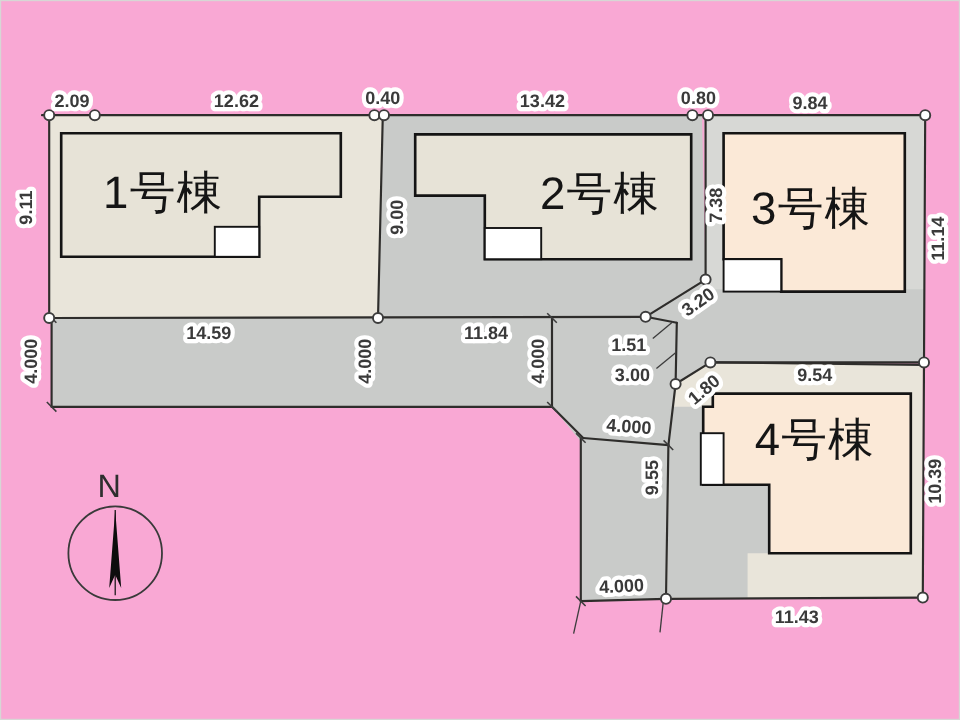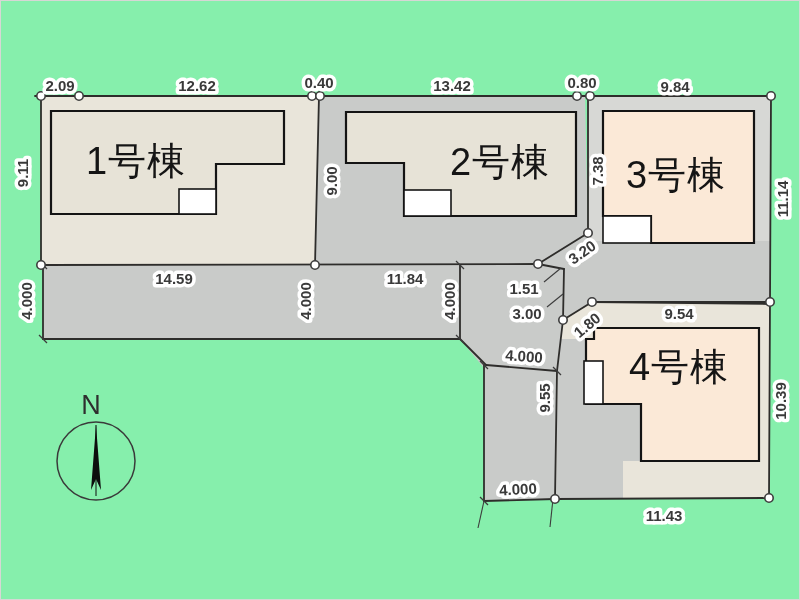--- a/index.html
+++ b/index.html
@@ -1,17 +1,17 @@
 <!DOCTYPE html>
 <html><head>
 <meta charset="utf-8">
 <style>
   html,body{margin:0;padding:0;background:#fff;}
   #stage{
-    position:relative;width:800px;height:600px;background:#86efac;
+    position:relative;width:800px;height:600px;background:#f9a8d4;
     border:1px solid #d7d7d5;box-sizing:border-box;overflow:hidden;
     font-family:"Liberation Sans", sans-serif;
   }
   svg{position:absolute;left:0;top:0;}
   .lotline{stroke:#2e2d2b;stroke-width:1.8;fill:none;stroke-linecap:round;}
   .thin{stroke:#3c3c3c;stroke-width:1.1;fill:none;}
   .bldg{stroke:#141414;stroke-width:2.2;}
   .porch{fill:#ffffff;stroke:#141414;stroke-width:1.6;}
   .vertex{fill:#ffffff;stroke:#3c3c3c;stroke-width:1.6;}
   .dim-label{

